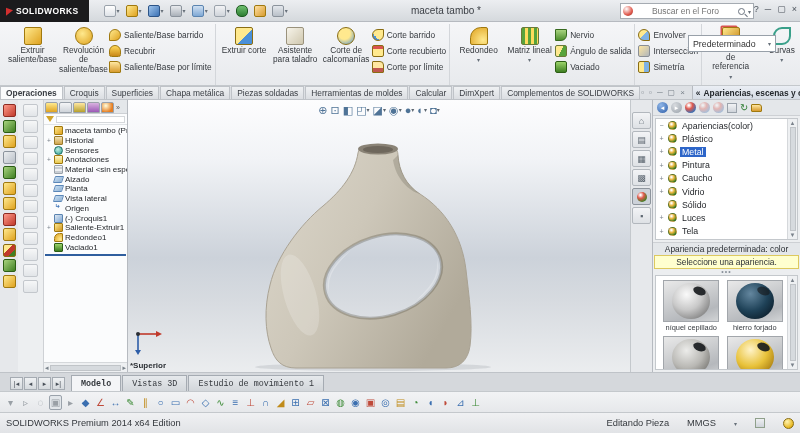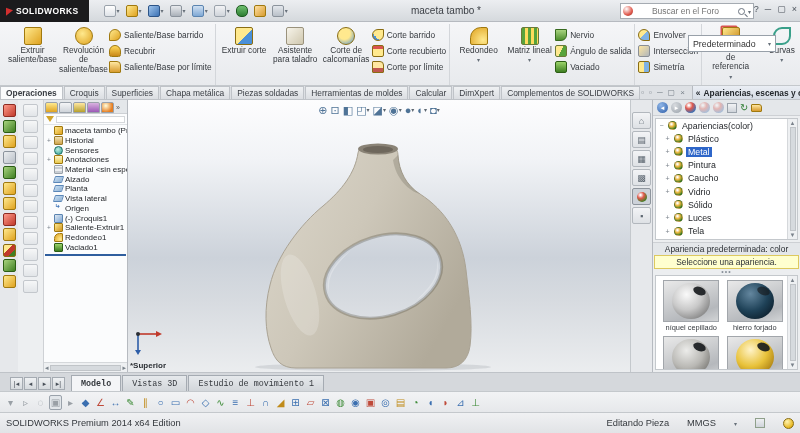--- a/index.html
+++ b/index.html
@@ -141,21 +141,21 @@
   .rp-toolbar { height:16px; display:flex; align-items:center; gap:3px; padding:0 4px; background:#e4e7ea; border-bottom:1px solid #cdd0d4; flex:0 0 auto; }
   .nav-circle { width:11px; height:11px; border-radius:50%; display:flex; align-items:center; justify-content:center; font-size:7px; color:#fff; }
   .nav-back { background:radial-gradient(circle at 35% 30%,#8fb6e8,#2e5ea8); }
   .nav-fwd { background:radial-gradient(circle at 35% 30%,#d7dade,#9aa2ab); }
   .rp-ball { width:11px; height:11px; border-radius:50%; background:radial-gradient(circle at 35% 30%,#fff 5%,#e05a4e 35%,#3c72b5 75%,#23456f); }
   .rp-ball.faded { opacity:.35; }
   .rp-box { width:10px; height:10px; background:linear-gradient(#f2f3f5,#cfd4da); border:1px solid #9aa2ab; }
   .rp-sync { color:#2e7d32; font-size:10px; line-height:10px; }
   .rp-folder { width:11px; height:8px; background:linear-gradient(#ffe7a1,#d79b2e); border:1px solid #a0790f; border-radius:1px 3px 1px 1px; }
   .rp-tree { height:122px; background:#fff; border:1px solid #c4c8cc; margin:2px; position:relative; font-size:8.8px; overflow:hidden; flex:0 0 auto; }
-  .rrow { display:flex; align-items:center; gap:3px; height:13.2px; padding-left:8px; white-space:nowrap; }
+  .rrow { display:flex; align-items:center; gap:3px; height:13.2px; padding-left:2px; white-space:nowrap; }
   .rrow.root { padding-left:2px; }
   .rexp { width:7px; font-size:7px; color:#7a828b; text-align:center; flex:0 0 auto; }
   .ball { width:9px; height:9px; border-radius:50%; background:radial-gradient(circle at 35% 30%,#fff 5%,#e8b33a 40%,#3f7f22 80%); border:1px solid rgba(0,0,0,.2); flex:0 0 auto; }
   .rlabel { padding:0 2px; color:#1e2125; }
   .rrow.selected .rlabel { background:#2e66c9; color:#fff; }
   .vscroll { position:absolute; right:0; top:0; bottom:0; width:10px; background:#eef0f2; border-left:1px solid #d5d8db; display:flex; flex-direction:column; justify-content:space-between; align-items:center; font-size:6px; color:#7a828b; padding:1px 0; }
   .vthumb { flex:1; width:6px; margin:1px 0; background:#d6dade; border:1px solid #c0c4c8; }
   .predbar { height:13px; display:flex; align-items:center; justify-content:center; font-size:8.4px; color:#2b2f34; background:#e4e7ea; border-top:1px solid #cdd0d4; flex:0 0 auto; }
   .hintbar { height:14px; margin:0 1px; background:#ffffcf; border:1px solid #ddc95f; display:flex; align-items:center; justify-content:center; font-size:8.4px; color:#2b2f34; flex:0 0 auto; }
   .dots { height:6px; text-align:center; color:#8a929b; font-size:7px; line-height:5px; letter-spacing:1px; flex:0 0 auto; }

